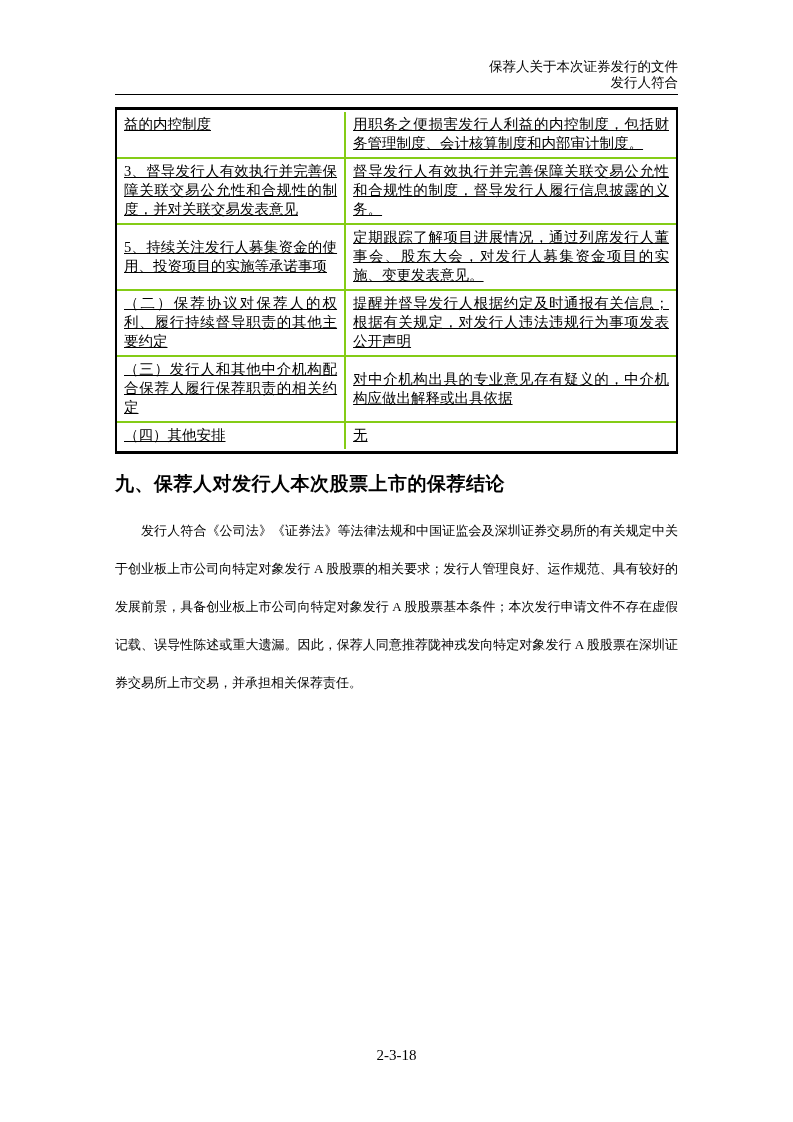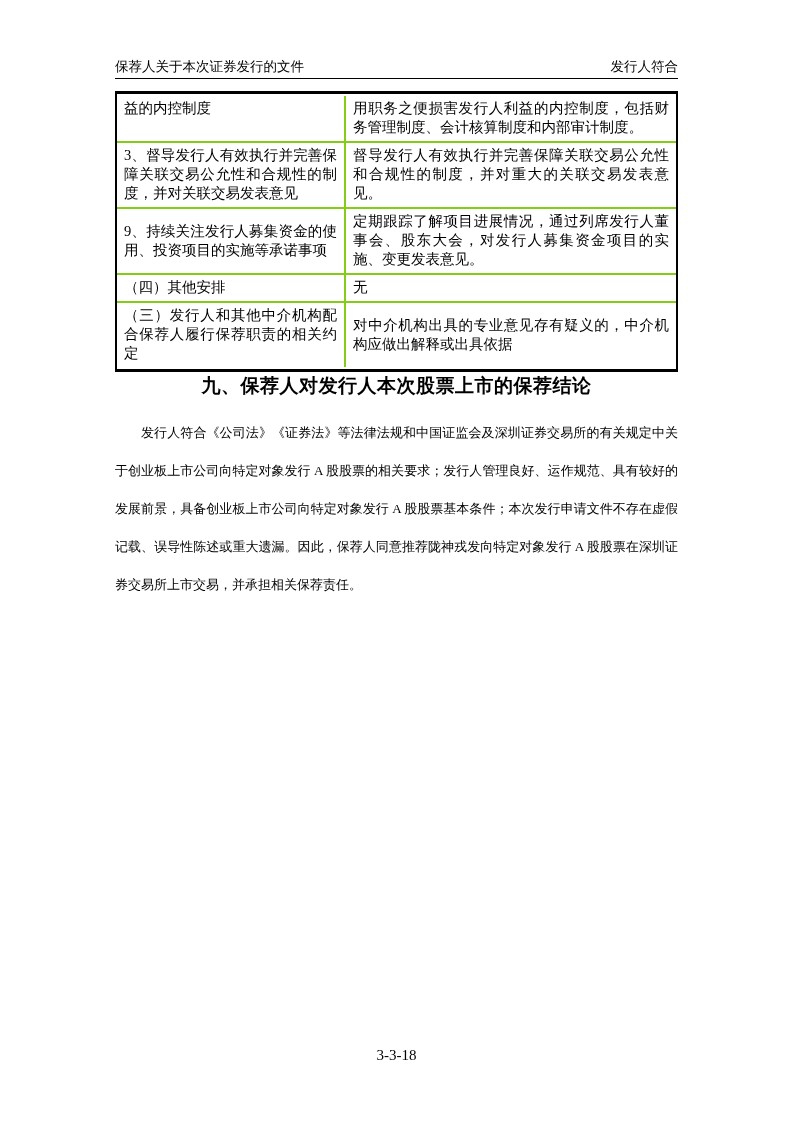--- a/index.html
+++ b/index.html
@@ -19,61 +19,63 @@
   
   .doc-header {
     display: flex;
     justify-content: space-between;
     align-items: flex-end;
     padding-top: 59px;
     padding-bottom: 3px;
     border-bottom: 1px solid #000;
     font-size: 13.5px;
     line-height: 16px;
+    flex-direction: column;
   }
 
   
   .table-wrap {
     margin-top: 12px;
     border-top: 3px solid #000;
     border-bottom: 3px solid #000;
     border-left: 2px solid #000;
     border-right: 2px solid #000;
     padding: 2px 0 2px 0;
   }
   table.duty-table {
     width: 100%;
     border-collapse: collapse;
     table-layout: fixed;
+    text-decoration: underline;
   }
   .duty-table td {
     border: 2px solid #84cc16;
     font-size: 14.5px;
     line-height: 19px;
     padding: 3px 7px 4px 7px;
     text-align: justify;
     vertical-align: middle;
     word-break: break-all;
   }
   .duty-table td.col-left { width: 40.8%; }
   .duty-table td.col-right { width: 59.2%; }
   .duty-table tr:first-child td { border-top: none; }
   .duty-table tr:last-child td { border-bottom: none; }
   .duty-table td:first-child { border-left: none; }
   .duty-table td:last-child { border-right: none; }
   .duty-table td.valign-top { vertical-align: top; }
 
   
   .section-heading {
+    margin-top: 16px;
     font-family: "Liberation Sans", "DejaVu Sans", sans-serif;
     font-weight: bold;
     font-size: 19px;
     line-height: 28px;
     letter-spacing: 0.5px;
-    text-align: center;
   }
   .body-paragraph {
     margin-top: 14px;
     font-size: 13px;
     line-height: 38px;
     text-align: justify;
     text-indent: 2em;
     word-break: break-all;
   }
   .closing-line {
@@ -106,39 +108,43 @@
 
     <div class="table-wrap">
       <table class="duty-table">
         <tbody>
           <tr>
             <td class="col-left valign-top">益的内控制度</td>
             <td class="col-right">用职务之便损害发行人利益的内控制度，包括财务管理制度、会计核算制度和内部审计制度。</td>
           </tr>
           <tr>
             <td class="col-left">3、督导发行人有效执行并完善保障关联交易公允性和合规性的制度，并对关联交易发表意见</td>
-            <td class="col-right">督导发行人有效执行并完善保障关联交易公允性和合规性的制度，并对重大的关联交易发表意见。</td>
+            <td class="col-right">督导发行人有效执行并完善保障关联交易公允性和合规性的制度，督导发行人履行信息披露的义务。</td>
           </tr>
           <tr>
-            <td class="col-left">9、持续关注发行人募集资金的使用、投资项目的实施等承诺事项</td>
+            <td class="col-left">5、持续关注发行人募集资金的使用、投资项目的实施等承诺事项</td>
             <td class="col-right">定期跟踪了解项目进展情况，通过列席发行人董事会、股东大会，对发行人募集资金项目的实施、变更发表意见。</td>
+          </tr>
+          <tr>
+            <td class="col-left">（二）保荐协议对保荐人的权利、履行持续督导职责的其他主要约定</td>
+            <td class="col-right">提醒并督导发行人根据约定及时通报有关信息；根据有关规定，对发行人违法违规行为事项发表公开声明</td>
+          </tr>
+          <tr>
+            <td class="col-left">（三）发行人和其他中介机构配合保荐人履行保荐职责的相关约定</td>
+            <td class="col-right">对中介机构出具的专业意见存有疑义的，中介机构应做出解释或出具依据</td>
           </tr>
           <tr>
             <td class="col-left">（四）其他安排</td>
             <td class="col-right">无</td>
-          </tr>
-          <tr>
-            <td class="col-left">（三）发行人和其他中介机构配合保荐人履行保荐职责的相关约定</td>
-            <td class="col-right">对中介机构出具的专业意见存有疑义的，中介机构应做出解释或出具依据</td>
           </tr>
         </tbody>
       </table>
     </div>
 
     <h2 class="section-heading">九、保荐人对发行人本次股票上市的保荐结论</h2>
 
     <p class="body-paragraph">发行人符合《公司法》《证券法》等法律法规和中国证监会及深圳证券交易所的有关规定中关于创业板上市公司向特定对象发行 A 股股票的相关要求；发行人管理良好、运作规范、具有较好的发展前景，具备创业板上市公司向特定对象发行 A 股股票基本条件；本次发行申请文件不存在虚假记载、误导性陈述或重大遗漏。因此，保荐人同意推荐陇神戎发向特定对象发行 A 股股票在深圳证券交易所上市交易，并承担相关保荐责任。</p>
 
 
   </div>
 
-  <div class="page-footer">3-3-18</div>
+  <div class="page-footer">2-3-18</div>
 </div>
 
 </body></html>

